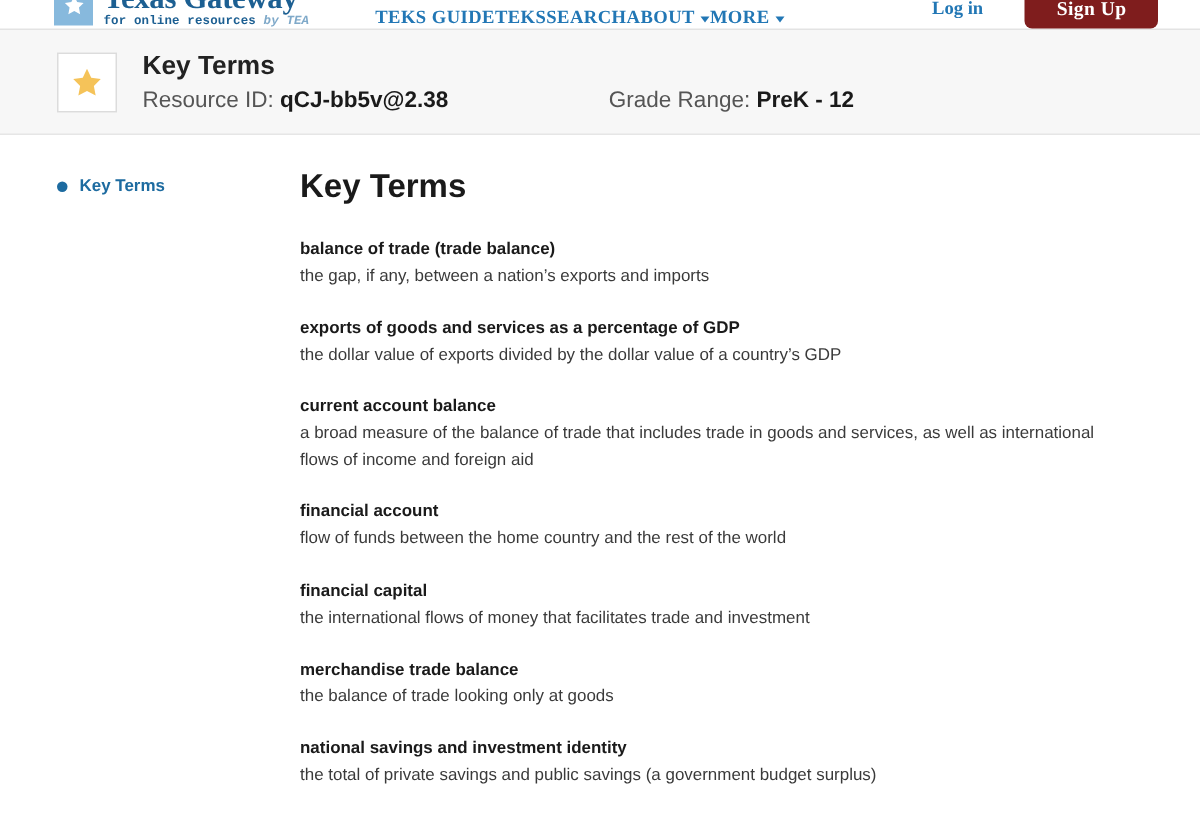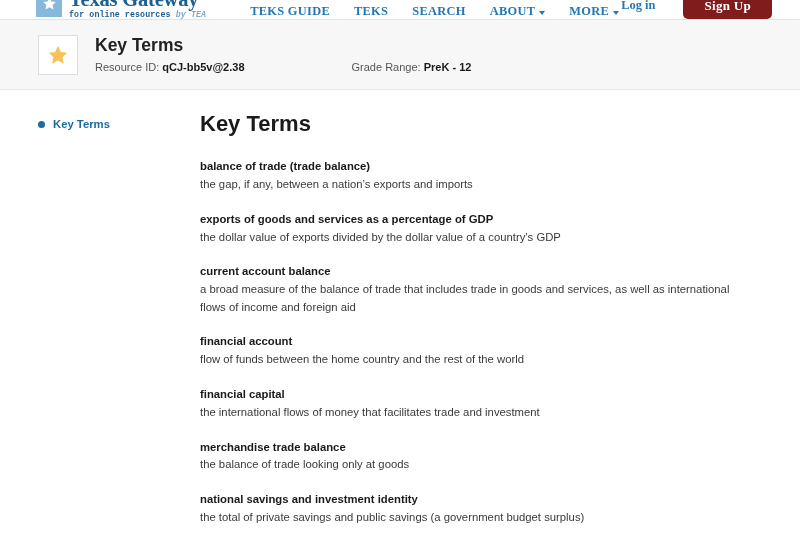--- a/index.html
+++ b/index.html
@@ -59,21 +59,20 @@
   .brand-sub .tea {
     font-style: italic;
     font-weight: bold;
     color: #7fa9c9;
   }
 
   .nav-links {
     display: flex;
     align-items: center;
     margin-left: 44px;
-    gap: 24px;
   }
   .nav-link {
     font-family: "Liberation Serif", serif;
     font-weight: bold;
     font-size: 12.4px;
     color: #2277b5;
     letter-spacing: 0.3px;
     text-decoration: none;
     white-space: nowrap;
     display: flex;
@@ -146,21 +145,21 @@
     font-weight: bold;
     color: #222222;
     line-height: 1.1;
     margin: 0 0 5px 0;
   }
   .resource-sub-row {
     display: flex;
     align-items: baseline;
   }
   .meta-item {
-    font-size: 11px;
+    font-size: 15px;
     color: #555555;
     white-space: nowrap;
   }
   .meta-item b { color: #1a1a1a; font-weight: bold; }
   .meta-gap { width: 107px; }
 
   
   .page-body {
     display: flex;
     padding-top: 22px;

